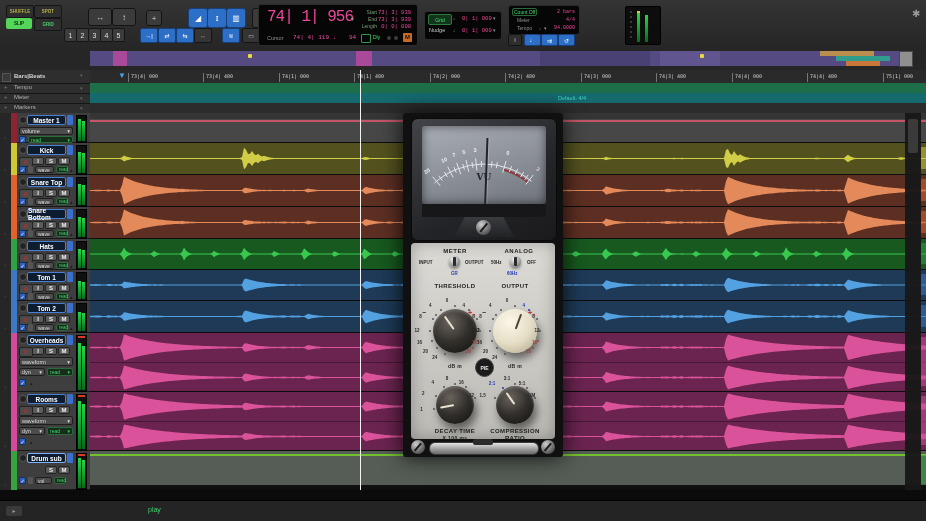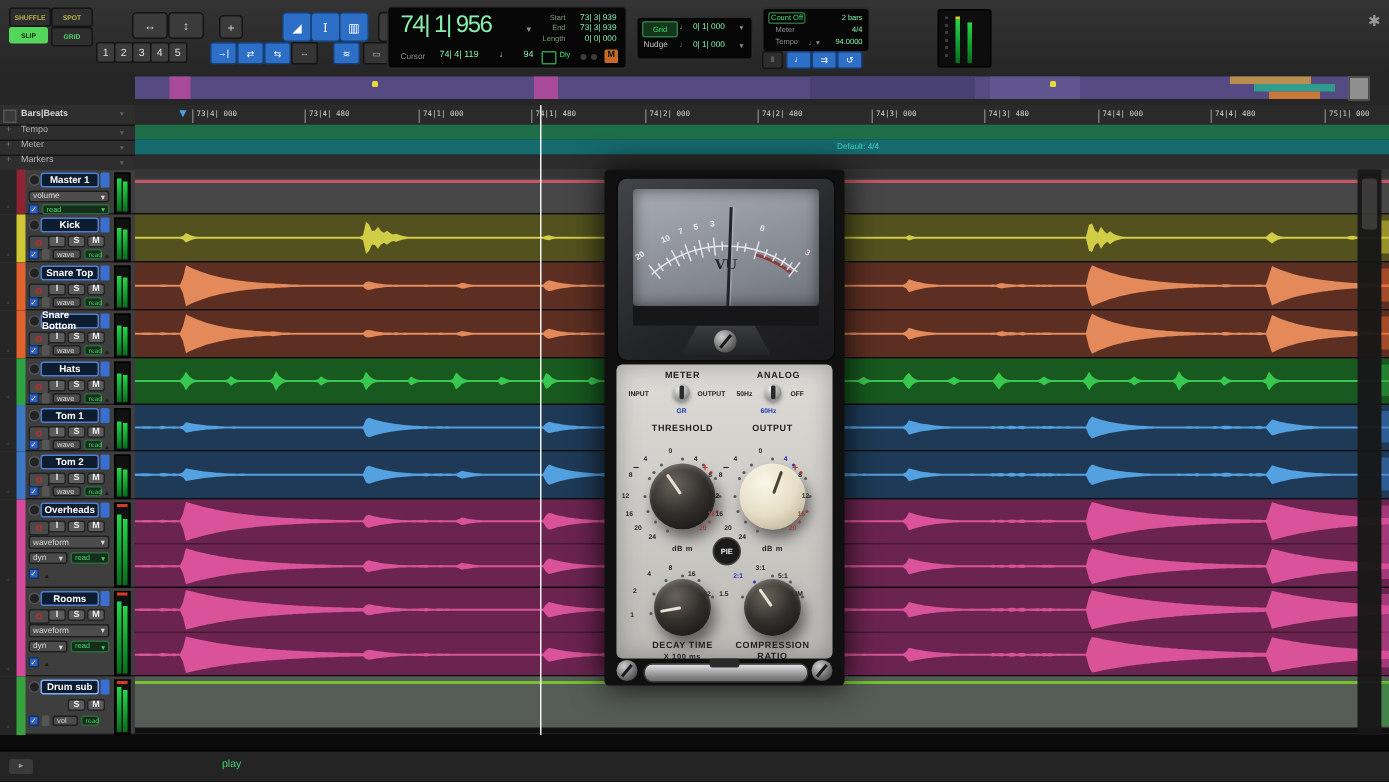--- a/index.html
+++ b/index.html
@@ -1,19 +1,19 @@
 <!DOCTYPE html>
 <html><head>
 <meta charset="utf-8">
 <style>
   html,body{margin:0;padding:0;background:#000}
   #app{position:relative;width:926px;height:521px;background:#161616;overflow:hidden;
        font-family:"Liberation Sans",sans-serif;color:#ddd;font-size:6px}
   .a{position:absolute}
-  .lcd{font-family:Liberation Sans, sans-serif;color:#86efac}
+  .lcd{font-family:Liberation Mono, monospace;color:#ec4899}
   .dim{color:#8f8f8f}
   .panel{position:absolute;background:#060606;border:1px solid #2c2c2c;border-radius:3px}
   
   #toolbar{position:absolute;left:0;top:0;width:926px;height:48px;
            background:linear-gradient(#343434,#262626);border-bottom:1px solid #000}
   
   #overview{position:absolute;left:0;top:48px;width:926px;height:22px;background:#262626;border-bottom:1px solid #0a0a0a}
   #ruler{position:absolute;left:0;top:70px;width:926px;height:43px;background:#2b2b2b}
   #ruler-head{position:absolute;left:0;top:0;width:90px;height:43px;background:#2e2e2e;border-right:1px solid #101010}
   

